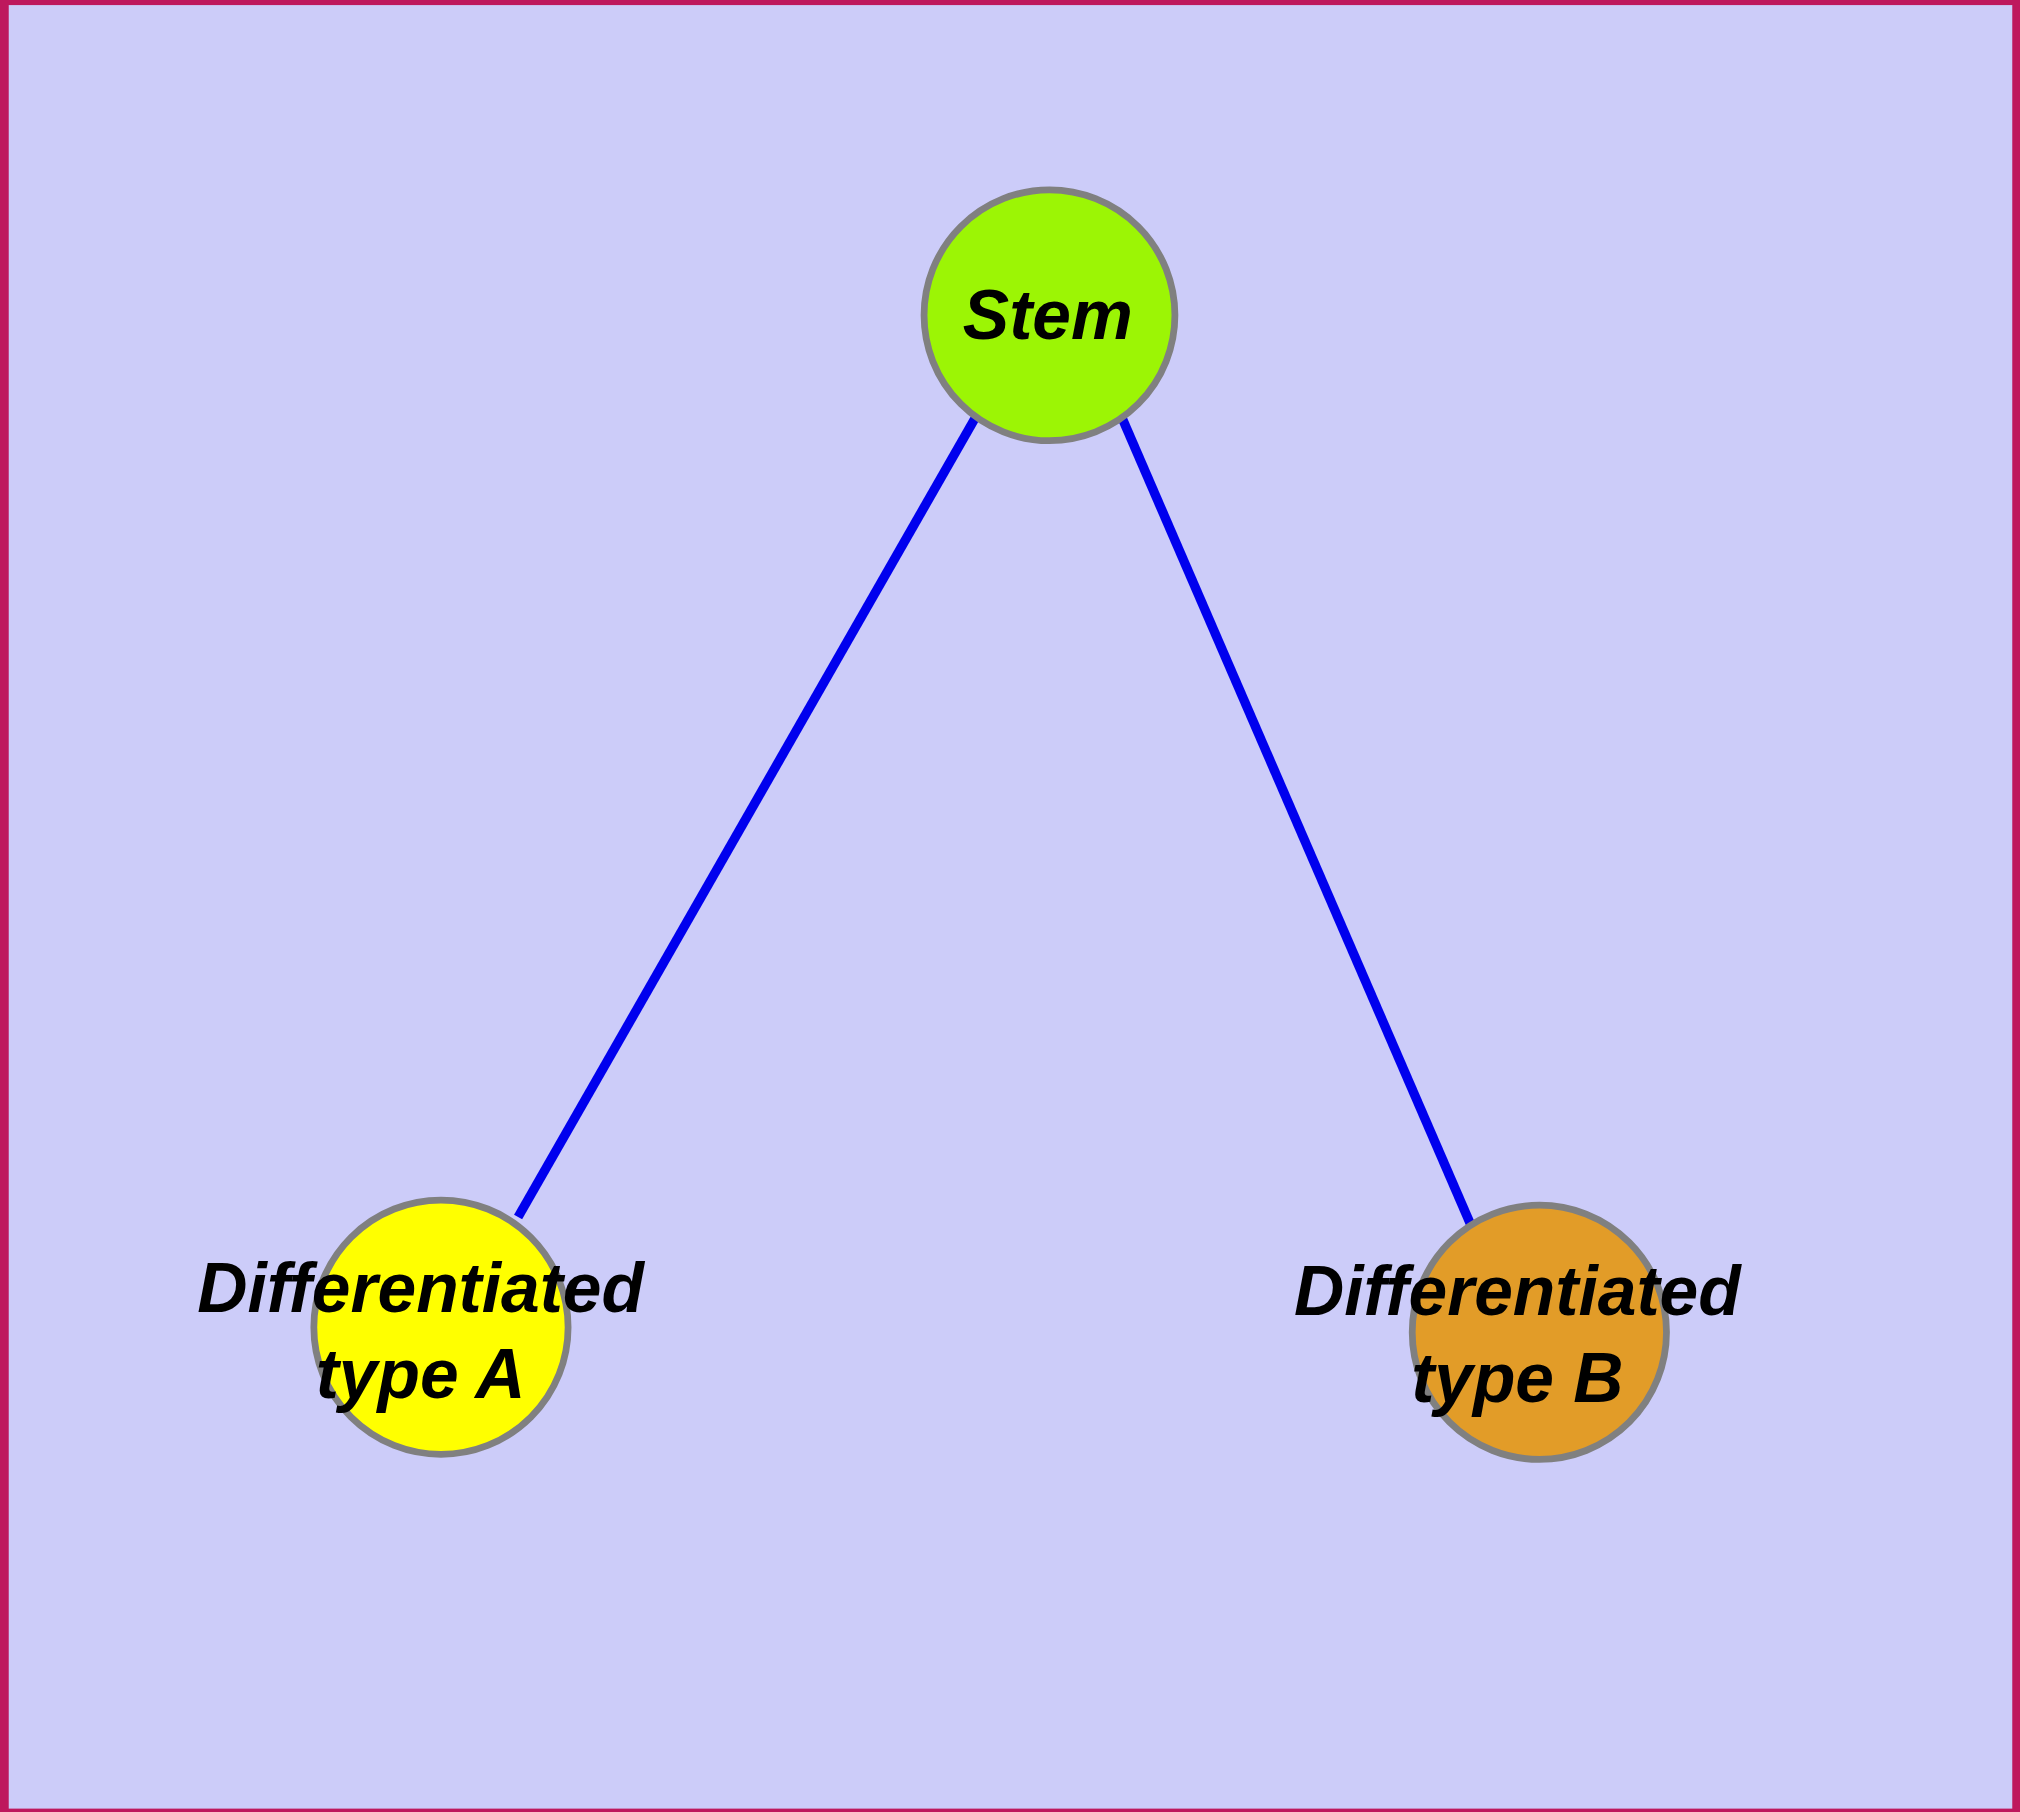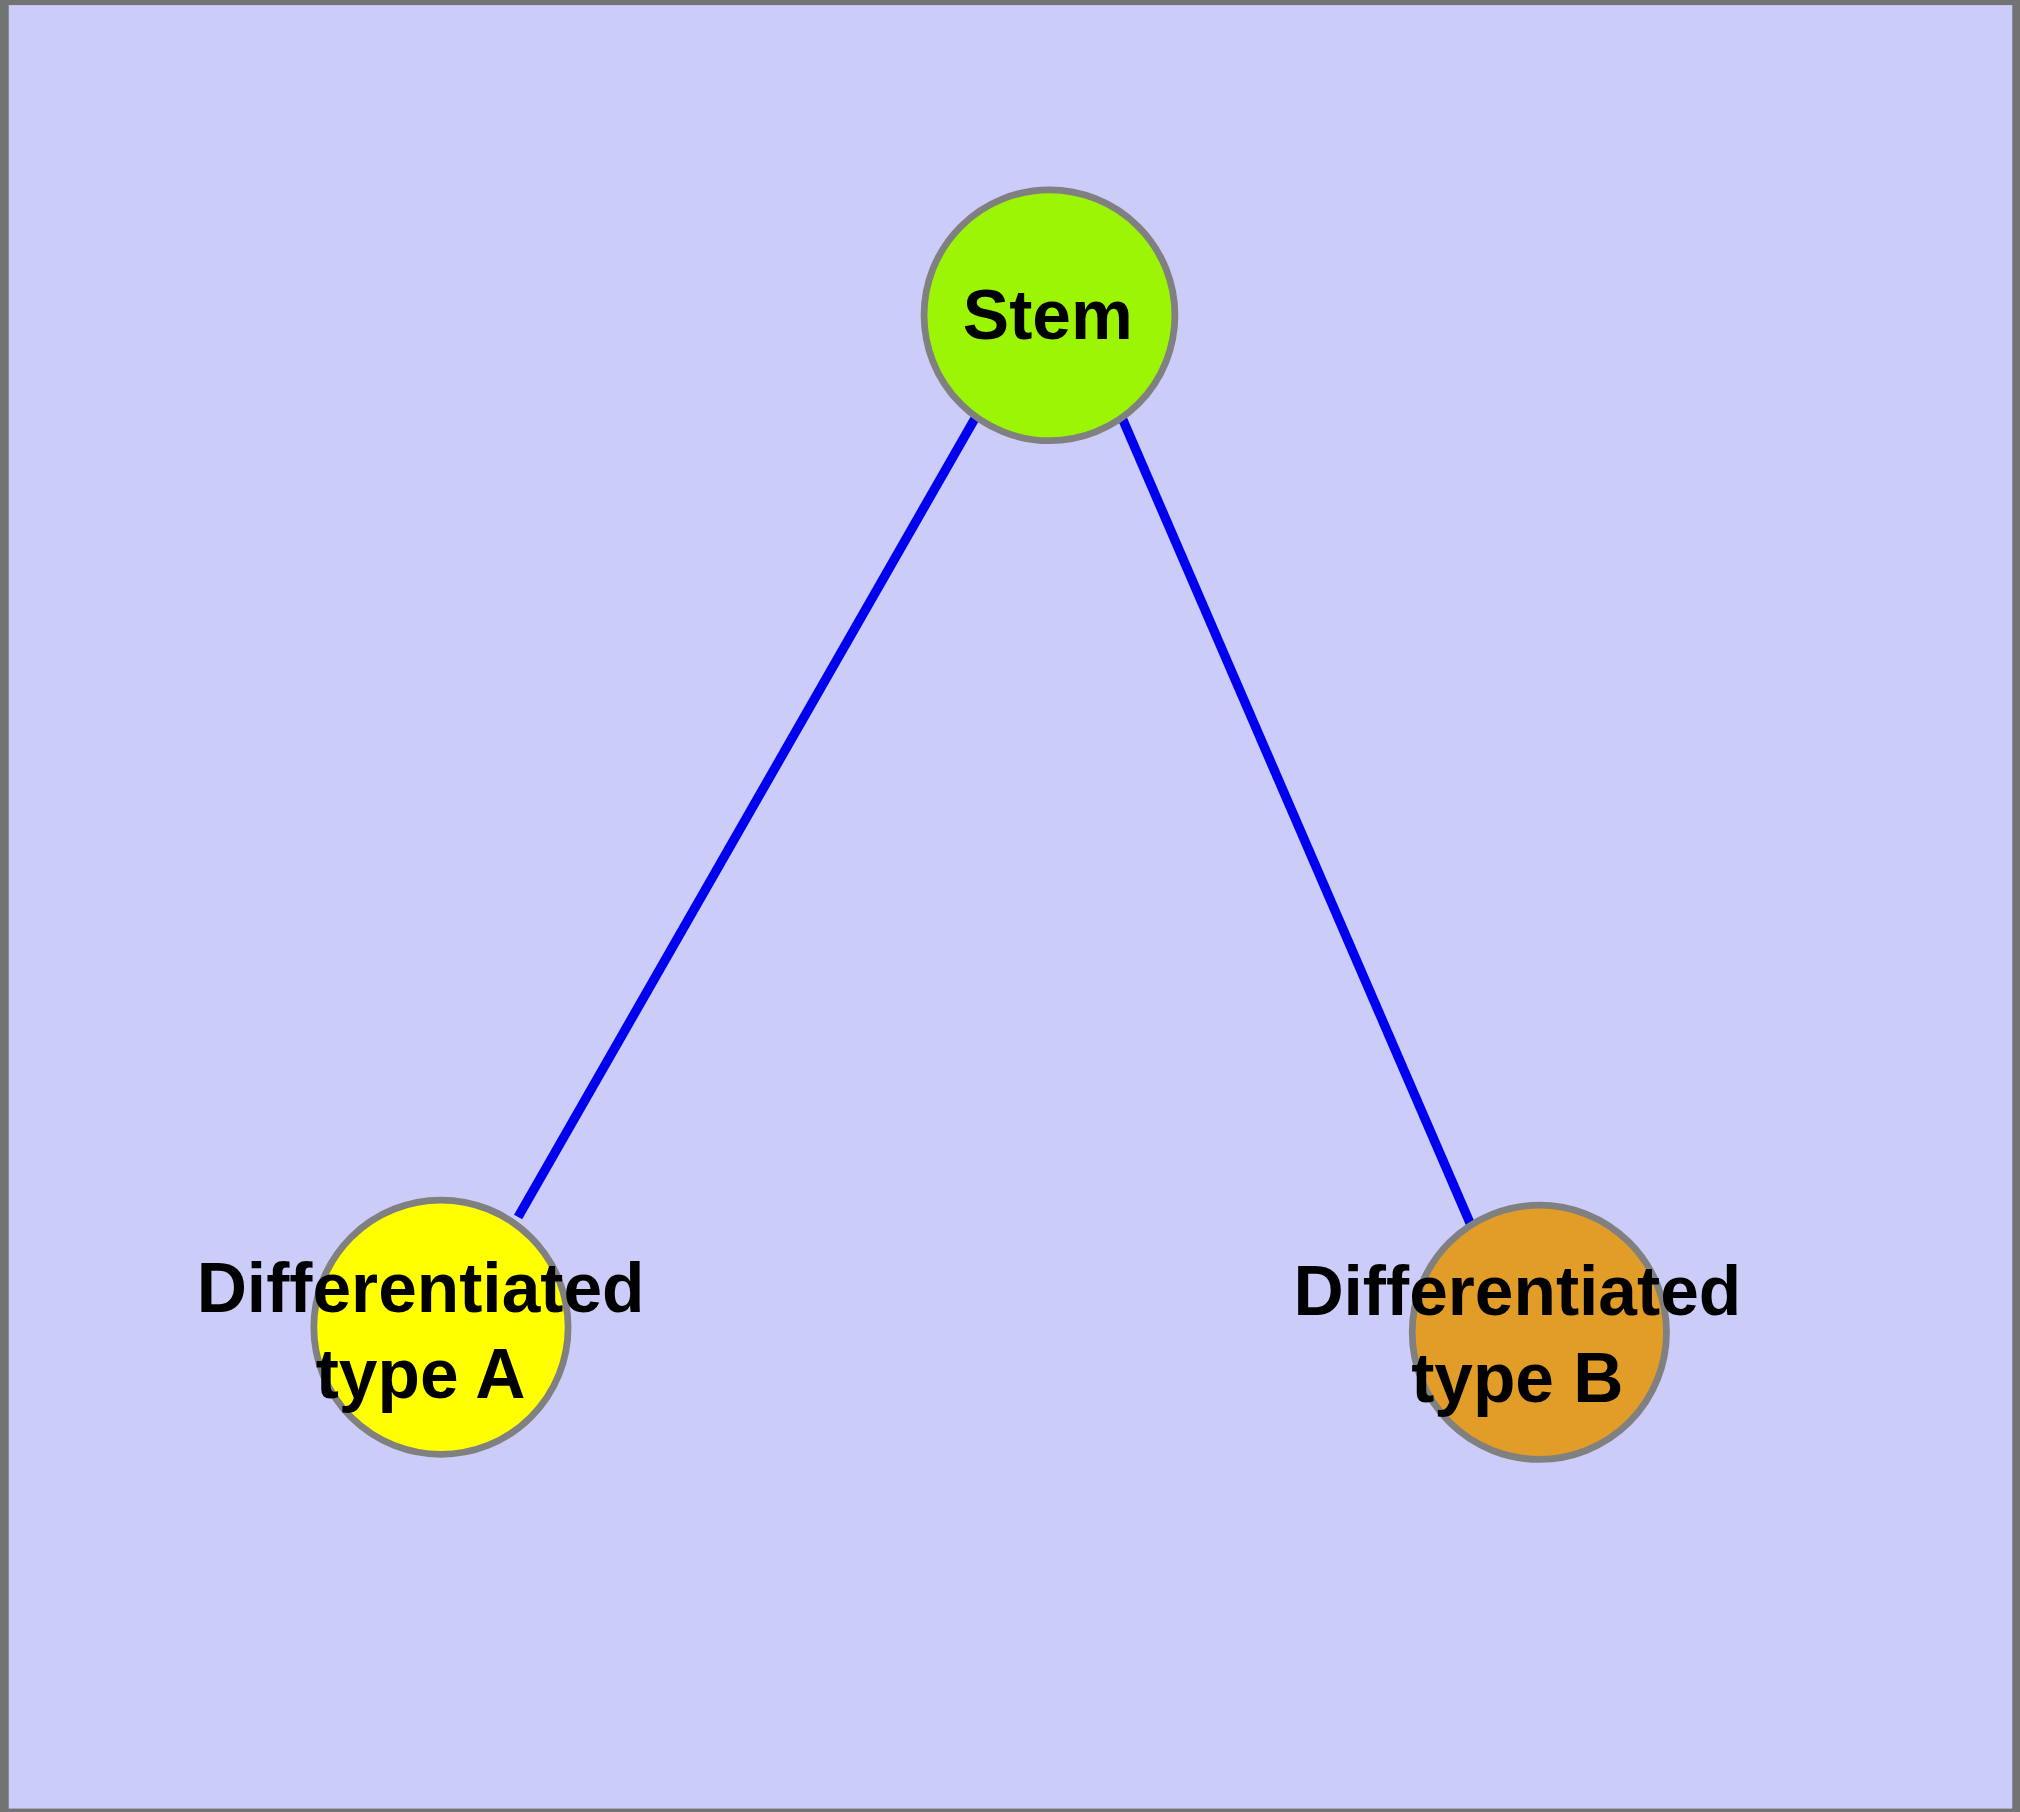--- a/index.html
+++ b/index.html
@@ -33,21 +33,21 @@
     fill: #000000;
     font-size: 82px;
   }
   .edge-line {
     stroke-linecap: butt;
   }
 </style>
 </head>
 <body>
 
-<div id="diagram-root" style="background: #737373;">
+<div id="diagram-root" style="background: #be185d; font-style: italic;">
   <svg id="graph-canvas" viewBox="0 0 2384 2138" width="2021" height="1812" xmlns="http://www.w3.org/2000/svg">
 
     <rect id="canvas-bg" x="10" y="6" width="2364" height="2128" fill="#ccccf9"></rect>
 
     <g id="edges-layer">
       <line class="edge-line" id="edge-0" x1="1151" y1="492" x2="611" y2="1436" stroke="#0000ee" stroke-width="11"></line>
       <line class="edge-line" id="edge-1" x1="1324" y1="494" x2="1735" y2="1445" stroke="#0000ee" stroke-width="11"></line>
     </g>
 
     <g id="nodes-layer">

